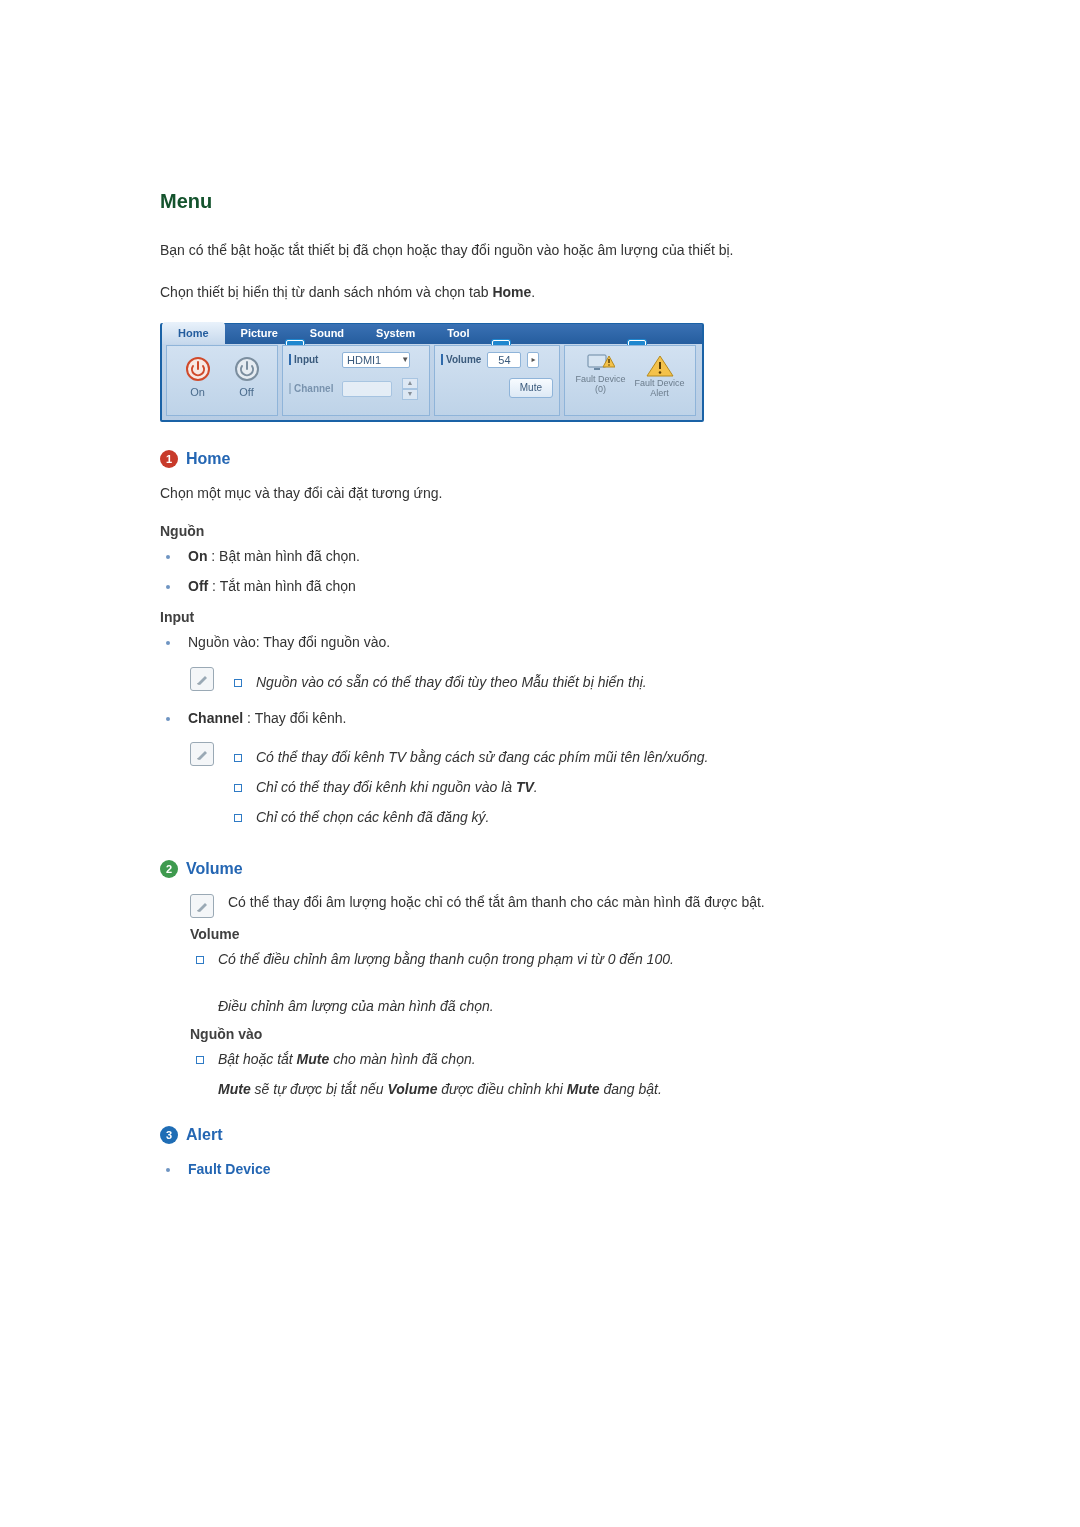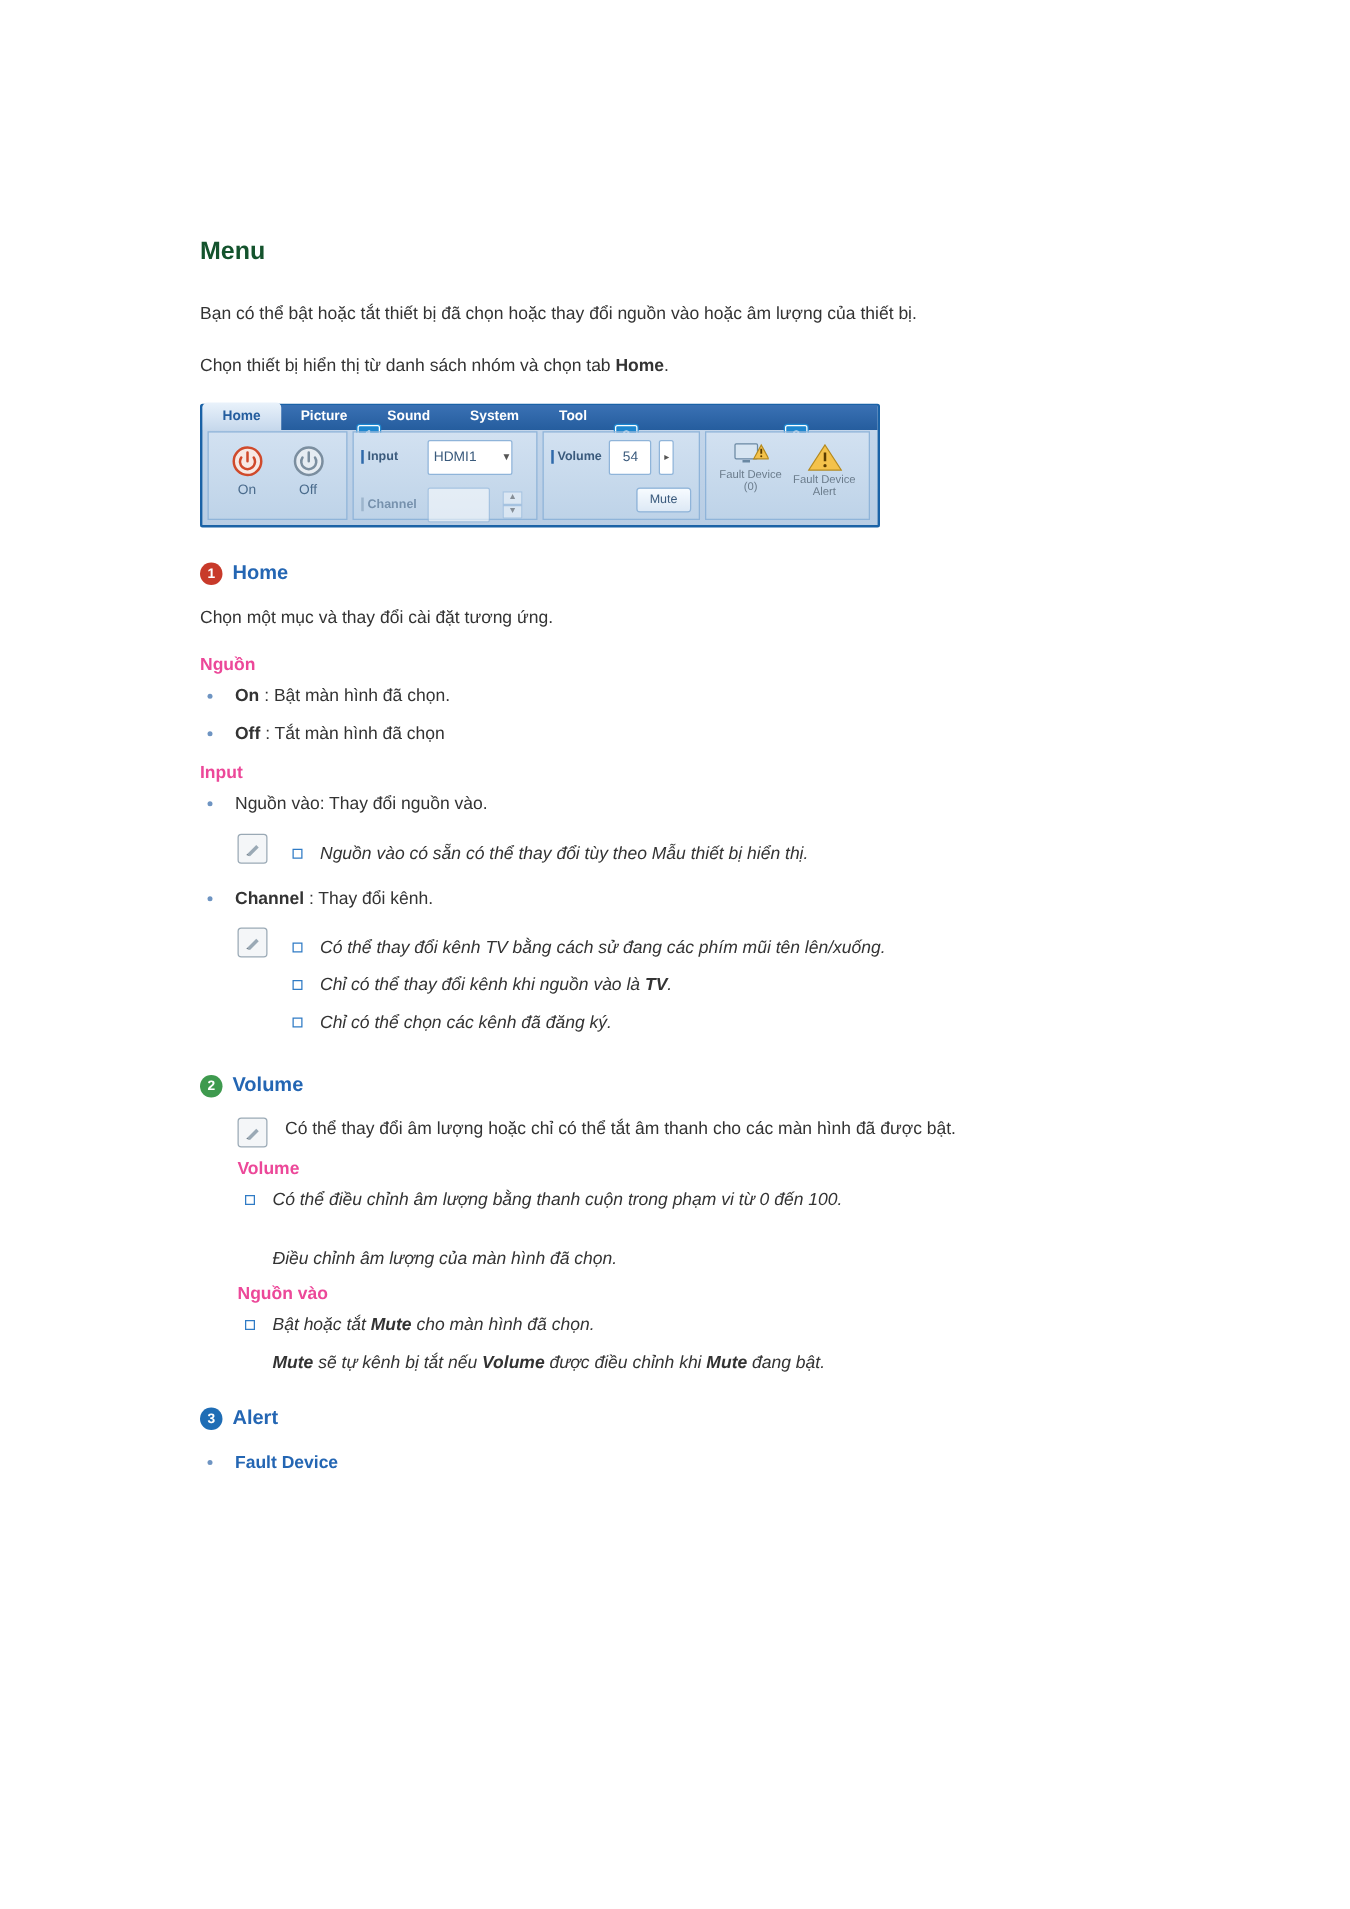--- a/index.html
+++ b/index.html
@@ -76,21 +76,21 @@
 
   .pwr-btns { display:flex; justify-content:space-around; margin-top:4px;}
   .pwr-btn  { display:flex; flex-direction:column; align-items:center; gap:4px; color:#4a6b8c;}
   .pwr-btn svg { width:26px; height:26px; }
   .pwr-btn.on svg circle.outer{ stroke:#d04a2b; fill:#f7e9e4;}
   .pwr-btn.on svg .mark{ stroke:#d04a2b;}
   .pwr-btn.off svg circle.outer{ stroke:#7b8e9f; fill:#e6ecf2;}
   .pwr-btn.off svg .mark{ stroke:#7b8e9f;}
 
   .lbl { color:#3a5a7c; font-size:10px; font-weight:bold;}
-  .field { height:28px; border:1px solid #8fb4d9; background:#fff; display:inline-flex; align-items:center; justify-content:space-between; border-radius:2px; padding:0 4px; box-sizing:border-box; color:#3a5a7c;gap:20px;}
+  .field { height:16px; border:1px solid #8fb4d9; background:#fff; display:inline-flex; align-items:center; justify-content:space-between; border-radius:2px; padding:0 4px; box-sizing:border-box; color:#3a5a7c;gap:20px;}
   .field .chev { font-size:8px; color:#555; }
   .spin { display:inline-flex; flex-direction:column; margin-left:4px;}
   .spin span{ width:14px; height:9px; border:1px solid #8fb4d9; background:#f0f5fb; font-size:7px; line-height:7px; text-align:center; color:#555;}
   .btn { height:18px; border:1px solid #8fb4d9; background:linear-gradient(#f7fbff,#dde9f5); border-radius:3px; display:inline-flex; align-items:center; justify-content:center; padding:0 10px; color:#3a5a7c; font-size:10px;}
   .alert-icons{ display:flex; justify-content:space-around; margin-top:2px;}
   .alert-item { display:flex; flex-direction:column; align-items:center; color:#6b7c8c; font-size:9px; line-height:1.2;}
   .warn-tri{ width:28px; height:24px; }
   .mini-mon{ width:28px; height:20px; }
 
   .callout {
@@ -111,21 +111,21 @@
   .num-badge {
     width:18px; height:18px; border-radius:50%;
     display:inline-flex; align-items:center; justify-content:center;
     color:#fff; font-size:11px; font-weight:bold;
   }
   .bg-red   { background:#c83a2a; }
   .bg-green { background:#3e9a4e; }
   .bg-blue  { background:#1f6db5; }
   .sec-title{ color:#2466b3; font-weight:bold; font-size:16px; }
 
-  .sub-h { font-weight:bold; color:#ec4899; margin:8px 0 6px 0; }
+  .sub-h { font-weight:bold; color:#404040; margin:8px 0 6px 0; }
 
   ul.dot { list-style:none; padding:0; margin:0 0 10px 0;}
   ul.dot > li { position:relative; padding-left:28px; margin:6px 0; line-height:1.7;}
   ul.dot > li::before{
     content:""; position:absolute; left:6px; top:10px;
     width:4px; height:4px; border-radius:50%; background:#6e94c2;
   }
   ul.sq { list-style:none; padding:0; margin:4px 0 8px 0;}
   ul.sq > li { position:relative; padding-left:28px; margin:6px 0; line-height:1.7;font-style:italic;}
   ul.sq > li::before{
@@ -313,21 +313,21 @@
         <span>Có thể điều chỉnh âm lượng bằng thanh cuộn trong phạm vi từ 0 đến 100.</span>
         <div style="margin-top:23px;">Điều chỉnh âm lượng của màn hình đã chọn.</div>
       </li>
     </ul>
 
     <div class="sub-h">Nguồn vào</div>
     <ul class="sq">
       <li>
         <span>Bật hoặc tắt </span><span class="bold">Mute</span><span> cho màn hình đã chọn.</span>
         <div style="margin-top:6px;">
-          <span class="bold">Mute</span><span> sẽ tự kênh bị tắt nếu </span><span class="bold">Volume</span><span> được điều chỉnh khi </span><span class="bold">Mute</span><span> đang bật.</span>
+          <span class="bold">Mute</span><span> sẽ tự được bị tắt nếu </span><span class="bold">Volume</span><span> được điều chỉnh khi </span><span class="bold">Mute</span><span> đang bật.</span>
         </div>
       </li>
     </ul>
   </div>
 
   <div class="sec-hdr">
     <span class="num-badge bg-blue">3</span>
     <span class="sec-title">Alert</span>
   </div>
   <ul class="dot">

